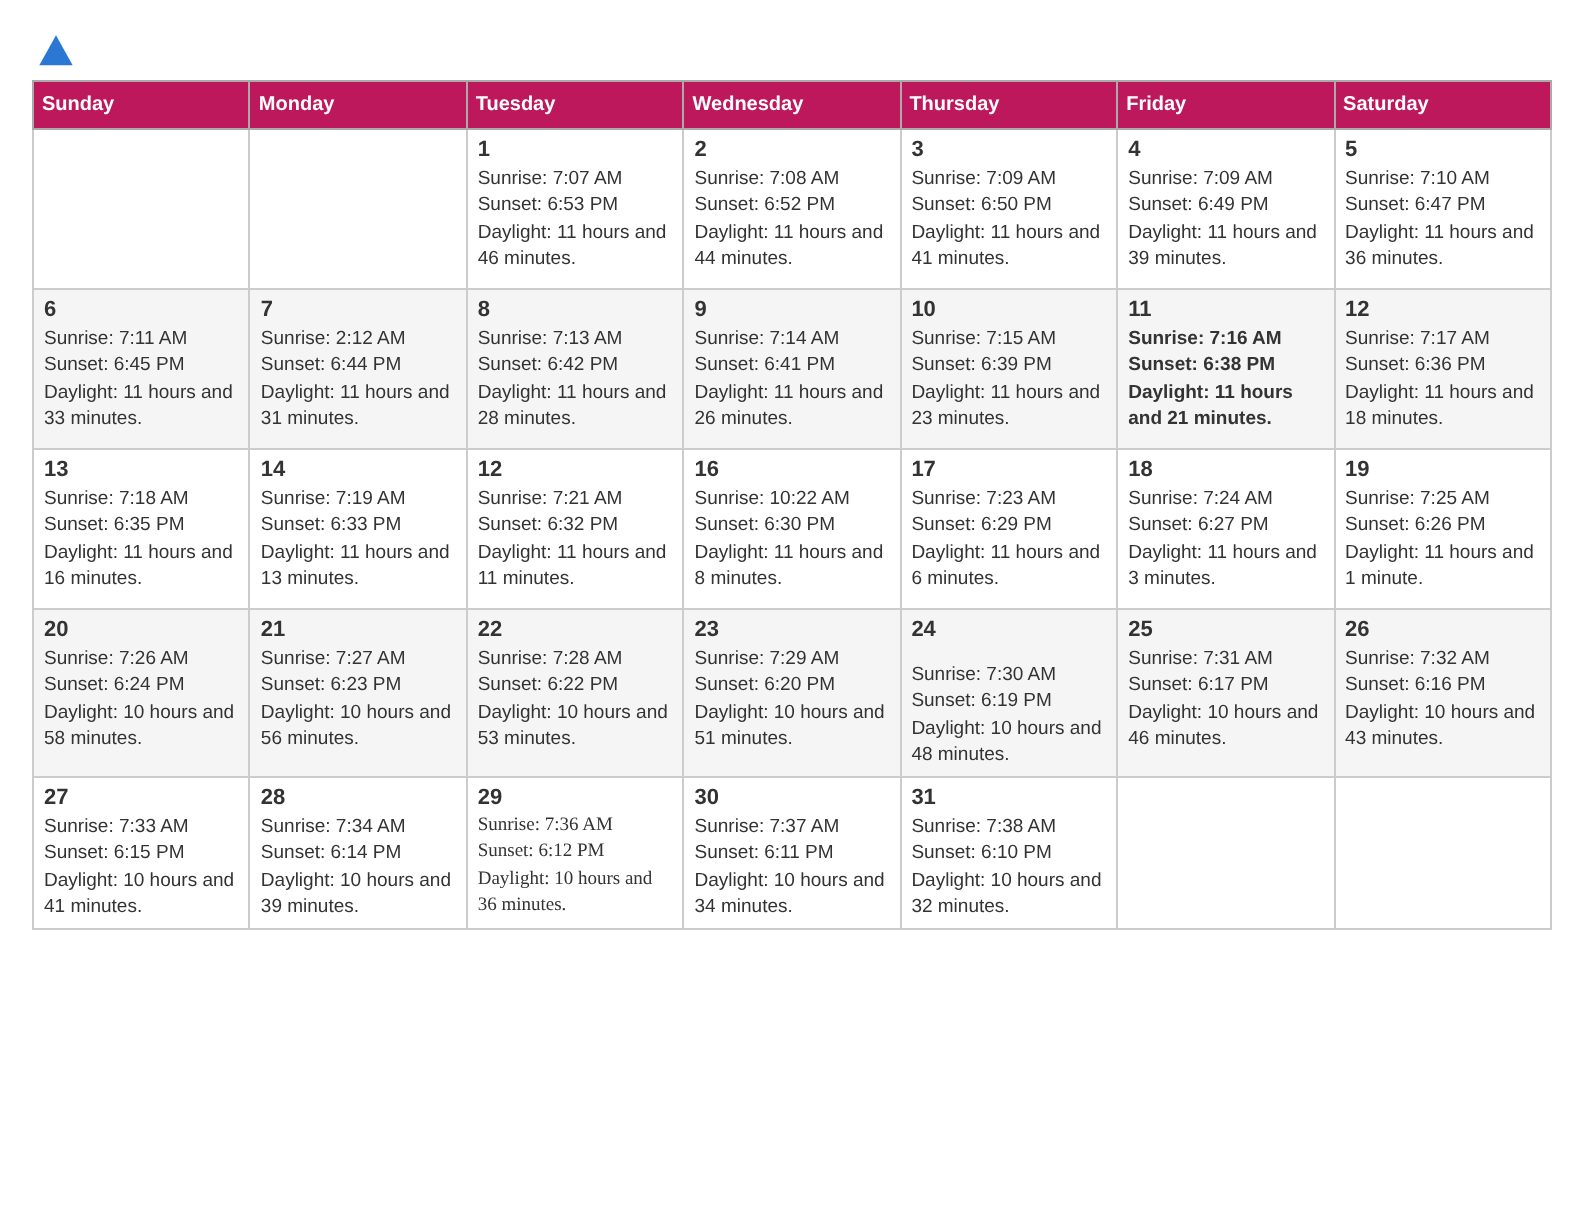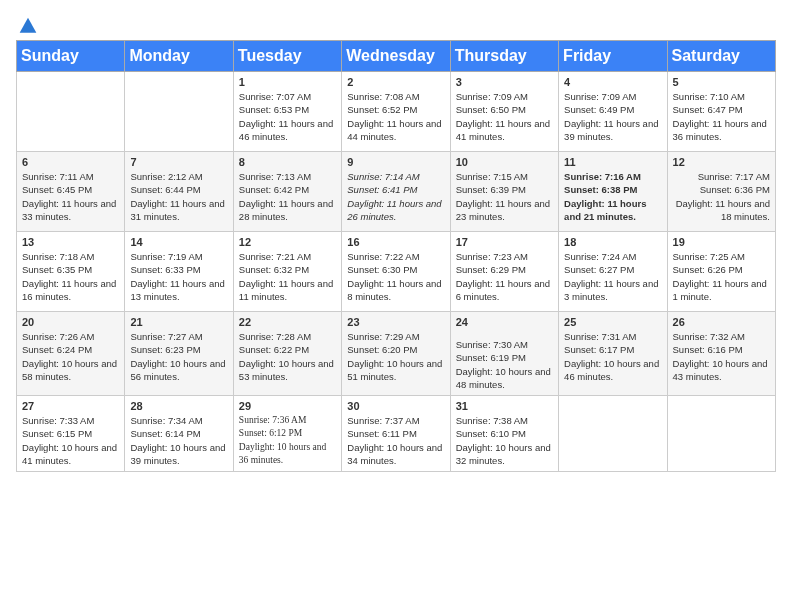--- a/index.html
+++ b/index.html
@@ -53,23 +53,23 @@
       font-size: 14px;
       color: #333;
       margin-top: 2px;
     }
     .calendar {
       width: 100%;
       border-collapse: collapse;
       margin-top: 8px;
     }
     .calendar th {
-      background-color: #3b82f6;
+      background-color: #be185d;
       color: #fff;
-      font-size: 16px;
+      font-size: 10px;
       font-weight: bold;
       padding: 6px 4px;
       text-align: left;
       border: 1px solid #aaa;
     }
     .calendar td {
       width: calc(100% / 7);
       vertical-align: top;
       padding: 4px 5px;
       border: 1px solid #ccc;
@@ -179,39 +179,39 @@
 Daylight: 11 hours and 31 minutes.</div>
         </td>
         <td>
           <span class="day-number">8</span>
           <div class="day-info" style="white-space: pre-line;">Sunrise: 7:13 AM
 Sunset: 6:42 PM
 Daylight: 11 hours and 28 minutes.</div>
         </td>
         <td>
           <span class="day-number">9</span>
-          <div class="day-info" style="white-space: pre-line; font-style: italic;">Sunrise: 7:14 AM
+          <div class="day-info" style="white-space: pre-line;">Sunrise: 7:14 AM
 Sunset: 6:41 PM
 Daylight: 11 hours and 26 minutes.</div>
         </td>
         <td>
           <span class="day-number">10</span>
           <div class="day-info" style="white-space: pre-line;">Sunrise: 7:15 AM
 Sunset: 6:39 PM
 Daylight: 11 hours and 23 minutes.</div>
         </td>
         <td>
           <span class="day-number">11</span>
           <div class="day-info" style="white-space: pre-line; font-weight: bold;">Sunrise: 7:16 AM
 Sunset: 6:38 PM
 Daylight: 11 hours and 21 minutes.</div>
         </td>
         <td>
           <span class="day-number">12</span>
-          <div class="day-info" style="white-space: pre-line; text-align: right;">Sunrise: 7:17 AM
+          <div class="day-info" style="white-space: pre-line;">Sunrise: 7:17 AM
 Sunset: 6:36 PM
 Daylight: 11 hours and 18 minutes.</div>
         </td>
       </tr>
       <tr>
         <td>
           <span class="day-number">13</span>
           <div class="day-info" style="white-space: pre-line;">Sunrise: 7:18 AM
 Sunset: 6:35 PM
 Daylight: 11 hours and 16 minutes.</div>
@@ -223,21 +223,21 @@
 Daylight: 11 hours and 13 minutes.</div>
         </td>
         <td>
           <span class="day-number">12</span>
           <div class="day-info" style="white-space: pre-line;">Sunrise: 7:21 AM
 Sunset: 6:32 PM
 Daylight: 11 hours and 11 minutes.</div>
         </td>
         <td>
           <span class="day-number">16</span>
-          <div class="day-info" style="white-space: pre-line;">Sunrise: 7:22 AM
+          <div class="day-info" style="white-space: pre-line;">Sunrise: 10:22 AM
 Sunset: 6:30 PM
 Daylight: 11 hours and 8 minutes.</div>
         </td>
         <td>
           <span class="day-number">17</span>
           <div class="day-info" style="white-space: pre-line;">Sunrise: 7:23 AM
 Sunset: 6:29 PM
 Daylight: 11 hours and 6 minutes.</div>
         </td>
         <td>

